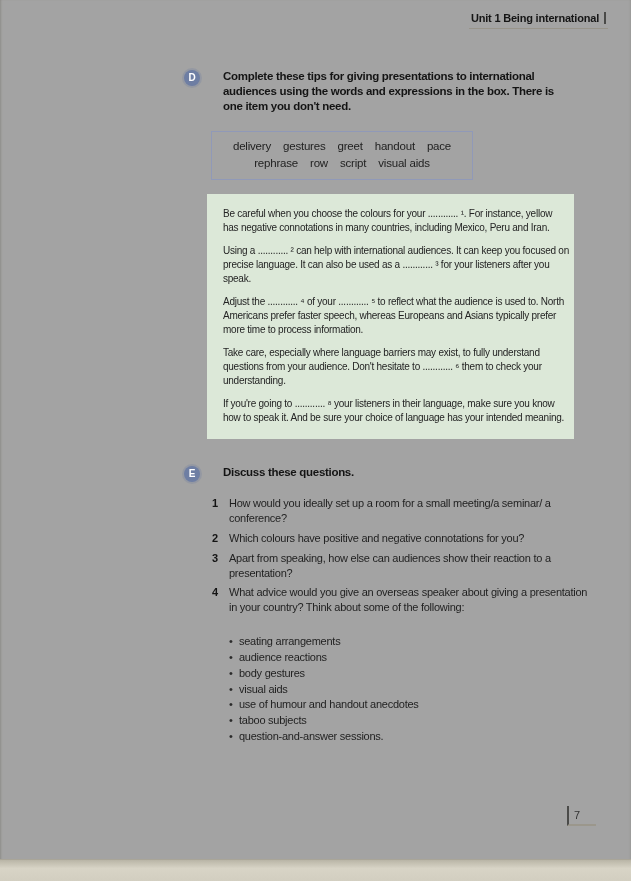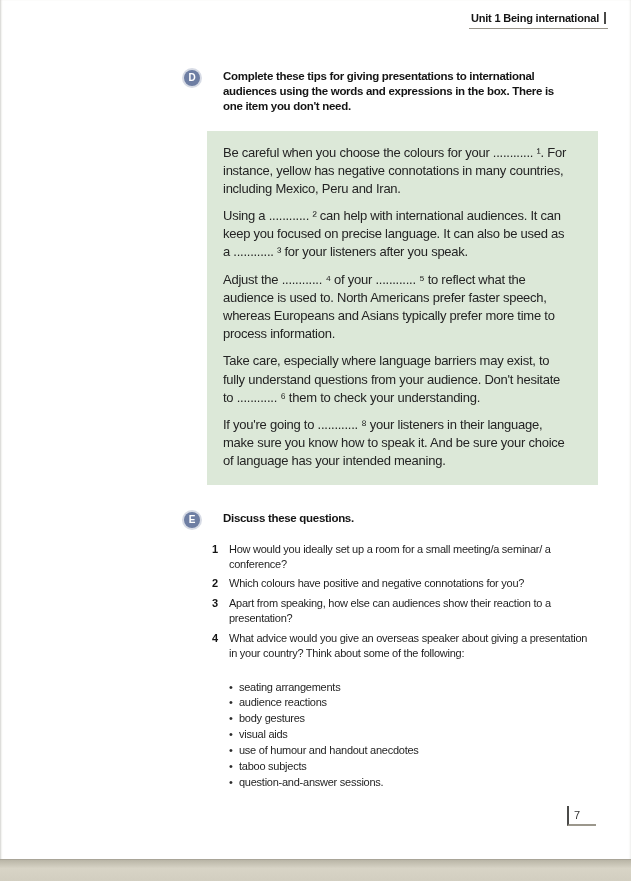--- a/index.html
+++ b/index.html
@@ -14,21 +14,21 @@
   .scan {
     position: relative;
     width: 631px;
     height: 881px;
   }
   .page {
     position: absolute;
     left: 0; top: 0;
     width: 631px;
     height: 864px;
-    background: #ffffff;
+    background: #a3a3a3;
     box-shadow: inset 2px 0 2px -1px rgba(80,75,60,.25), inset -2px 0 3px -2px rgba(80,75,60,.2);
     color: #1f1f1f;
   }
   .scan-band {
     position: absolute;
     left: 0; right: 0; bottom: 0;
     height: 21px;
     background: linear-gradient(#b9b5a6, #d8d4c6 40%, #d2cec0);
     border-top: 1px solid #a9a598;
   }
@@ -99,22 +99,22 @@
     letter-spacing: -0.2px;
     line-height: 1.5;
     color: #222;
     font-stretch: condensed;
   }
   .word { margin: 0 6px; white-space: nowrap; }
   
   .tips {
     background: #dce8d8;
     width: 347px;
-    padding: 13px 28px 14px 16px;
-    font-size: 13px;
+    padding: 13px 4px 14px 16px;
+    font-size: 10px;
     letter-spacing: -0.25px;
     line-height: 1.4;
     color: #242424;
     font-stretch: condensed;
   }
   .tip { margin: 0 0 9px 0; }
   .tip:last-child { margin-bottom: 0; }
   
   .questions {
     list-style: none;
@@ -175,20 +175,24 @@
     <div class="unit-header">
       <span>Unit 1 Being international</span><span class="hbar"></span>
     </div>
 
     <div class="content">
 
       <section class="exercise">
         <span class="badge">D</span>
         <p class="instruction">Complete these tips for giving presentations to international audiences using the words and expressions in the box. There is one item you don't need.</p>
 
+        <div class="word-box">
+          <div class="word-line"><span class="word">delivery</span><span class="word">gestures</span><span class="word">greet</span><span class="word">handout</span><span class="word">pace</span></div>
+          <div class="word-line"><span class="word">rephrase</span><span class="word">row</span><span class="word">script</span><span class="word">visual aids</span></div>
+        </div>
 
         <div class="tips">
             <p class="tip">Be careful when you choose the colours for your ............ ¹. For instance, yellow has negative connotations in many countries, including Mexico, Peru and Iran.</p>
             <p class="tip">Using a ............ ² can help with international audiences. It can keep you focused on precise language. It can also be used as a ............ ³ for your listeners after you speak.</p>
             <p class="tip">Adjust the ............ ⁴ of your ............ ⁵ to reflect what the audience is used to. North Americans prefer faster speech, whereas Europeans and Asians typically prefer more time to process information.</p>
             <p class="tip">Take care, especially where language barriers may exist, to fully understand questions from your audience. Don't hesitate to ............ ⁶ them to check your understanding.</p>
             <p class="tip">If you're going to ............ ⁸ your listeners in their language, make sure you know how to speak it. And be sure your choice of language has your intended meaning.</p>
           </div>
       </section>
 

